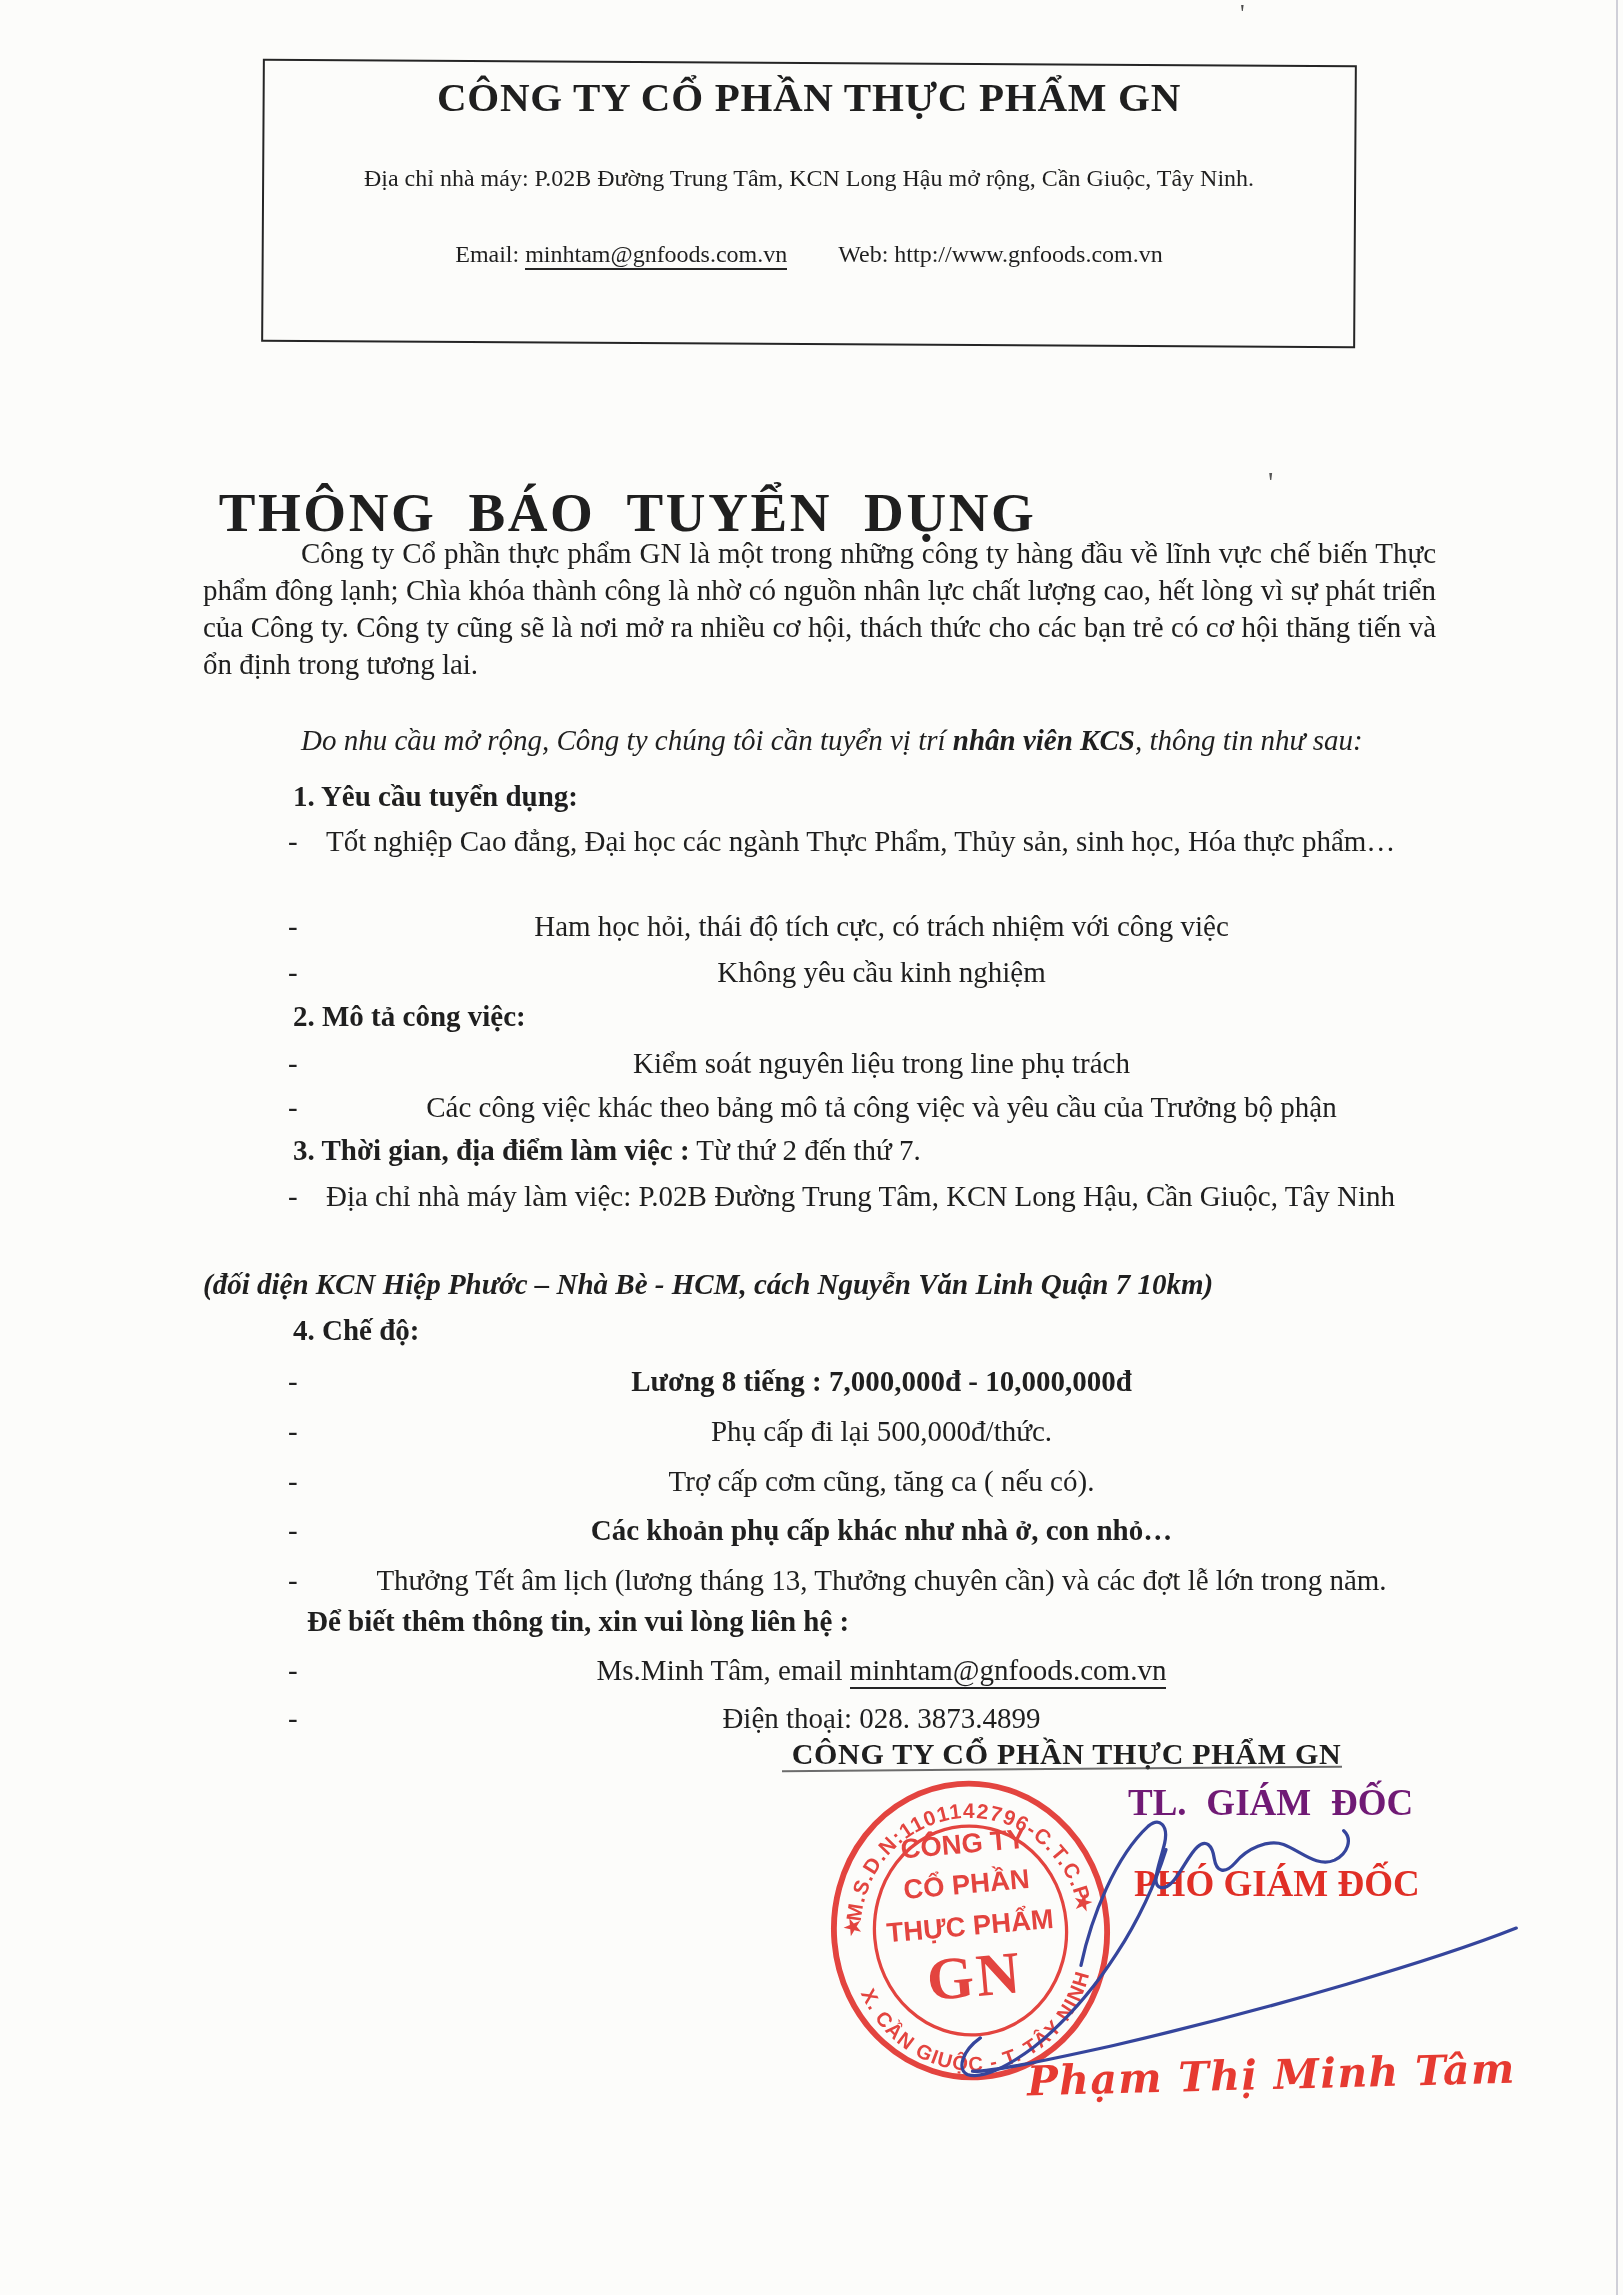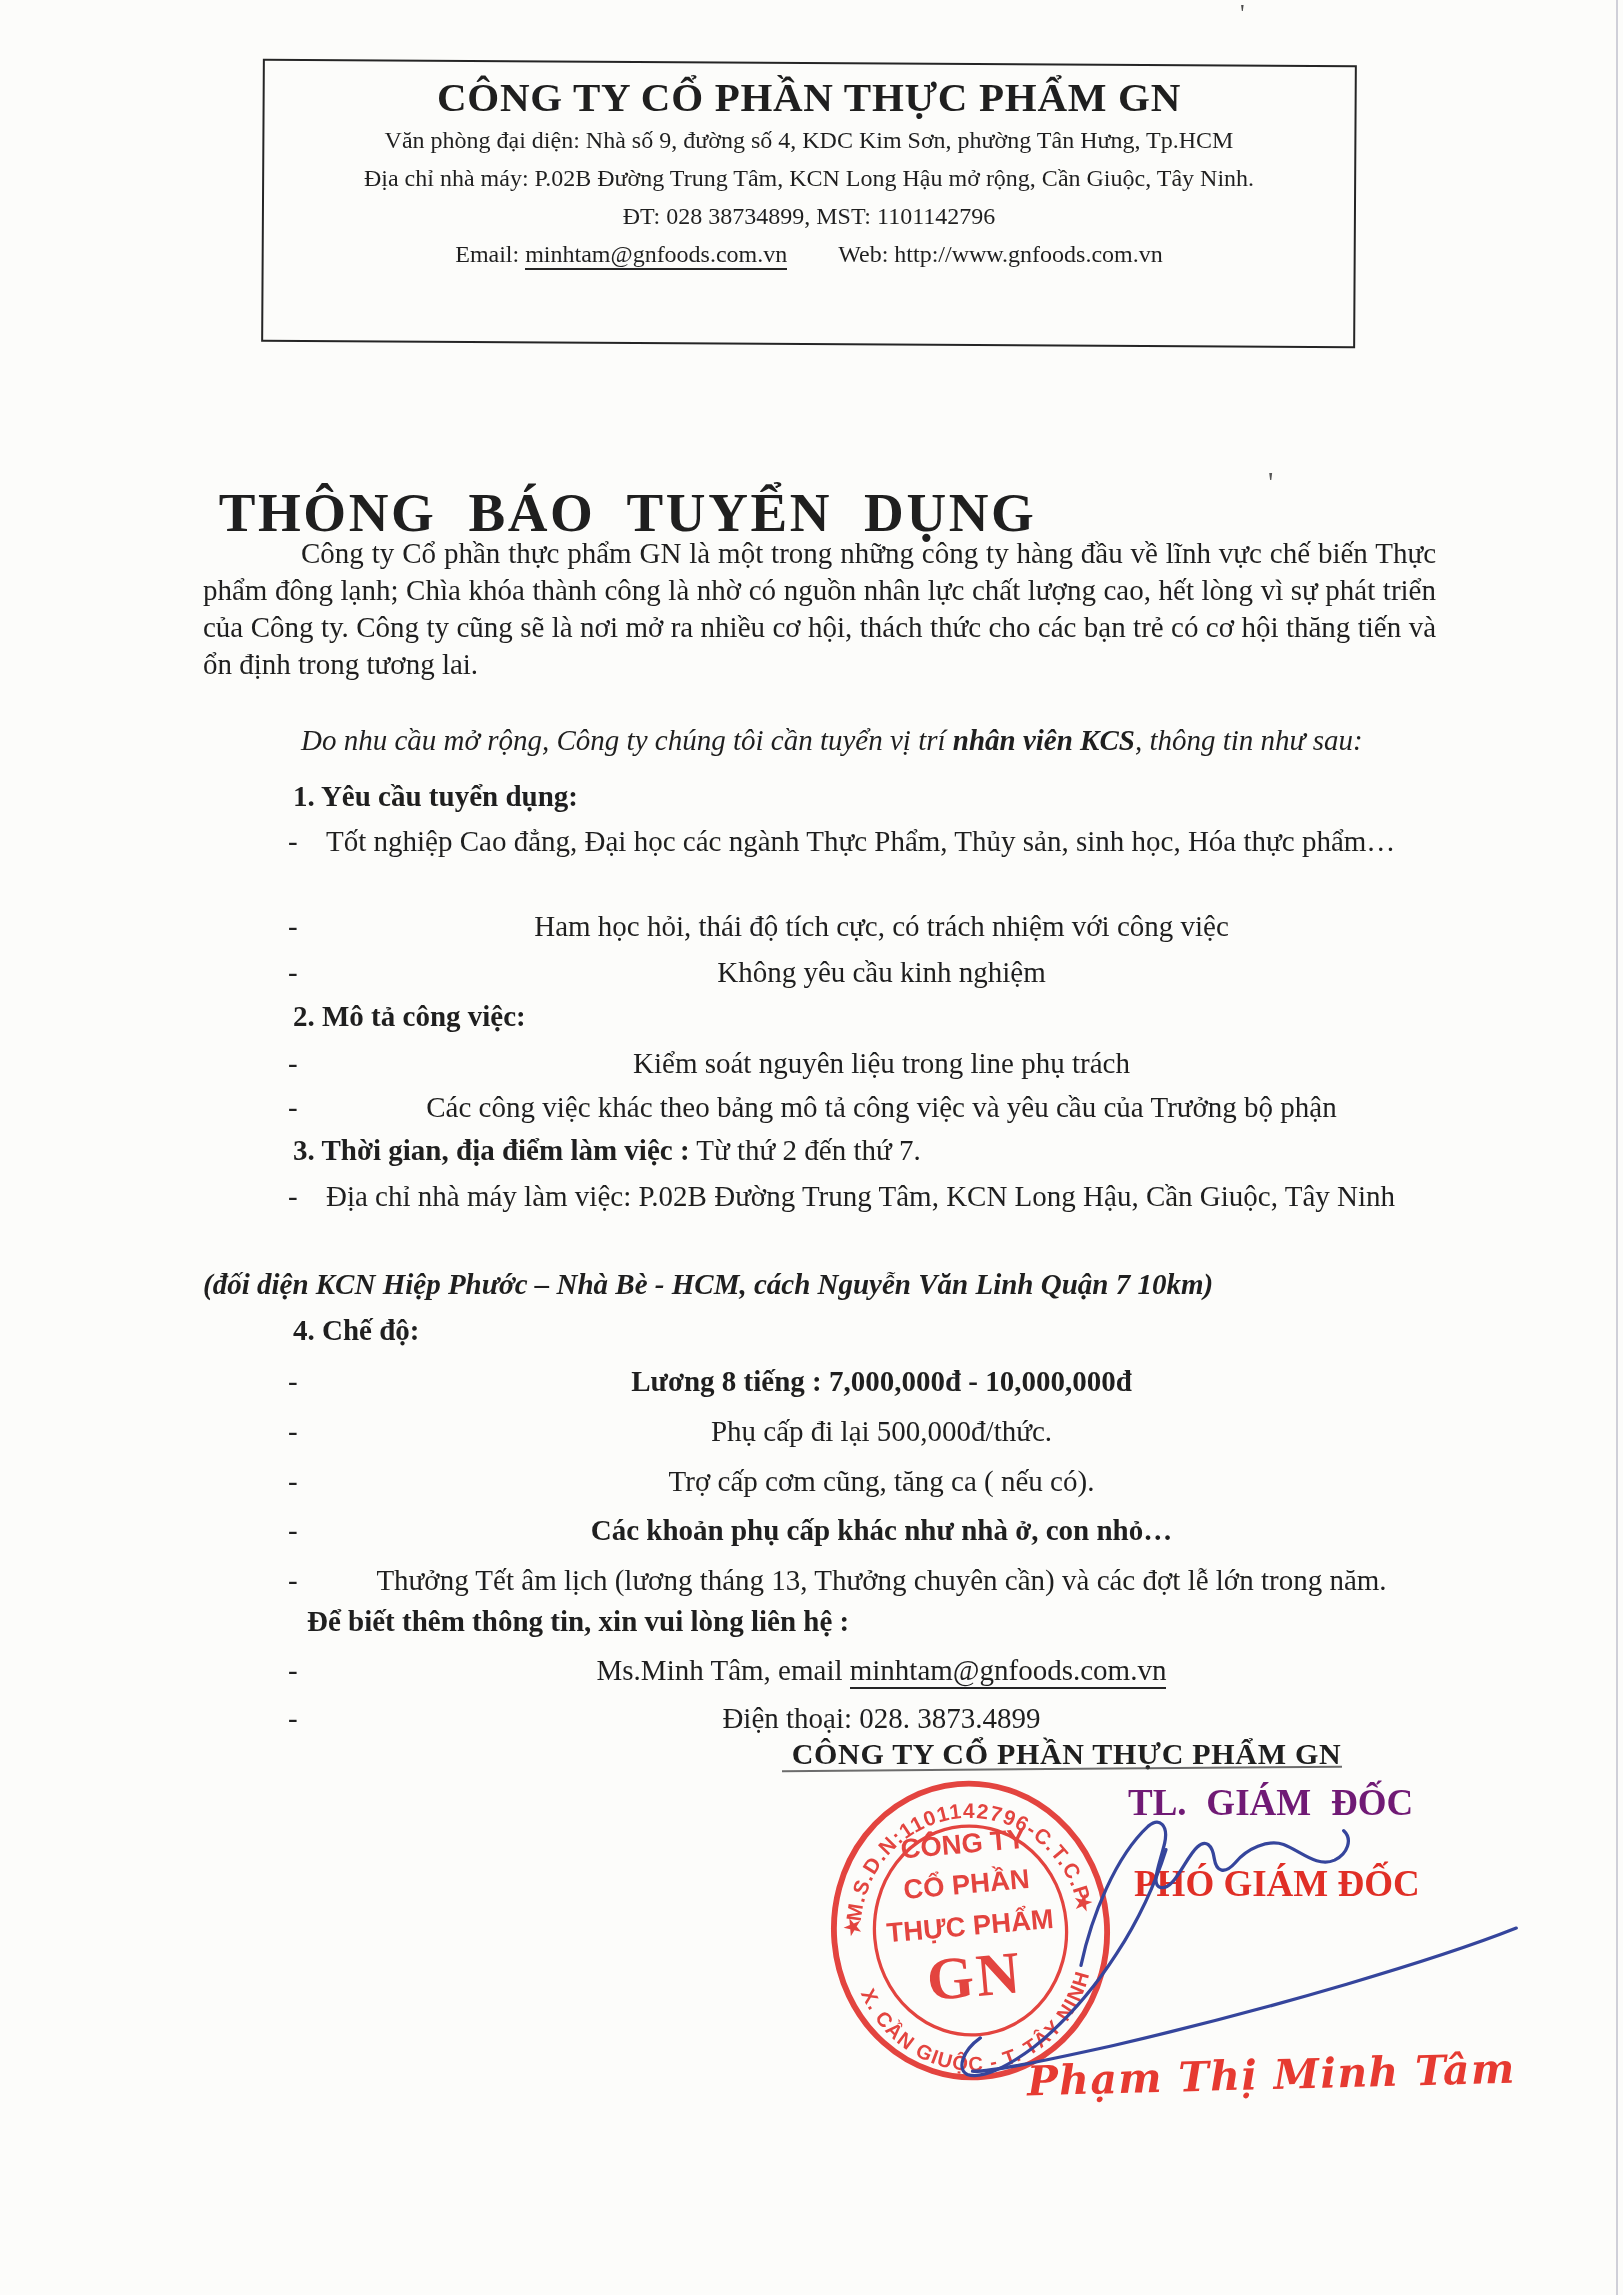--- a/index.html
+++ b/index.html
@@ -66,23 +66,21 @@
 
 <div class="page">
 
   <div class="abs artifact art-top">'</div>
   <div class="abs artifact art-title">'</div>
   <div class="abs scan-edge"></div>
 
   <div class="abs hbox">
     <div class="hbox-border"></div>
     <div class="company">CÔNG TY CỔ PHẦN THỰC PHẨM GN</div>
-    <div class="addr addr-1">Văn phòng đại diện: Nhà số 9, đường số 4, KDC Kim Sơn, phường Tân Hưng, Tp.HCM</div>
     <div class="addr addr-2">Địa chỉ nhà máy: P.02B Đường Trung Tâm, KCN Long Hậu mở rộng, Cần Giuộc, Tây Ninh.</div>
-    <div class="addr addr-3">ĐT: 028 38734899, MST: 1101142796</div>
     <div class="addr addr-4">
       <span>Email: </span><span class="u-link">minhtam@gnfoods.com.vn</span><span class="h-gap"></span><span>Web: </span><span>http://www.gnfoods.com.vn</span>
     </div>
   </div>
 
   <div class="abs doc-title">THÔNG BÁO TUYỂN DỤNG</div>
 
   <p class="abs para indent intro">Công ty Cổ phần thực phẩm GN là một trong những công ty hàng đầu về lĩnh vực chế biến Thực phẩm đông lạnh; Chìa khóa thành công là nhờ có nguồn nhân lực chất lượng cao, hết lòng vì sự phát triển của Công ty. Công ty cũng sẽ là nơi mở ra nhiều cơ hội, thách thức cho các bạn trẻ có cơ hội thăng tiến và ổn định trong tương lai.</p>
 
   <p class="abs para indent pos-para"><span>Do nhu cầu mở rộng, Công ty chúng tôi cần tuyển vị trí </span><b>nhân viên KCS</b><span>, thông tin như sau:</span></p>

